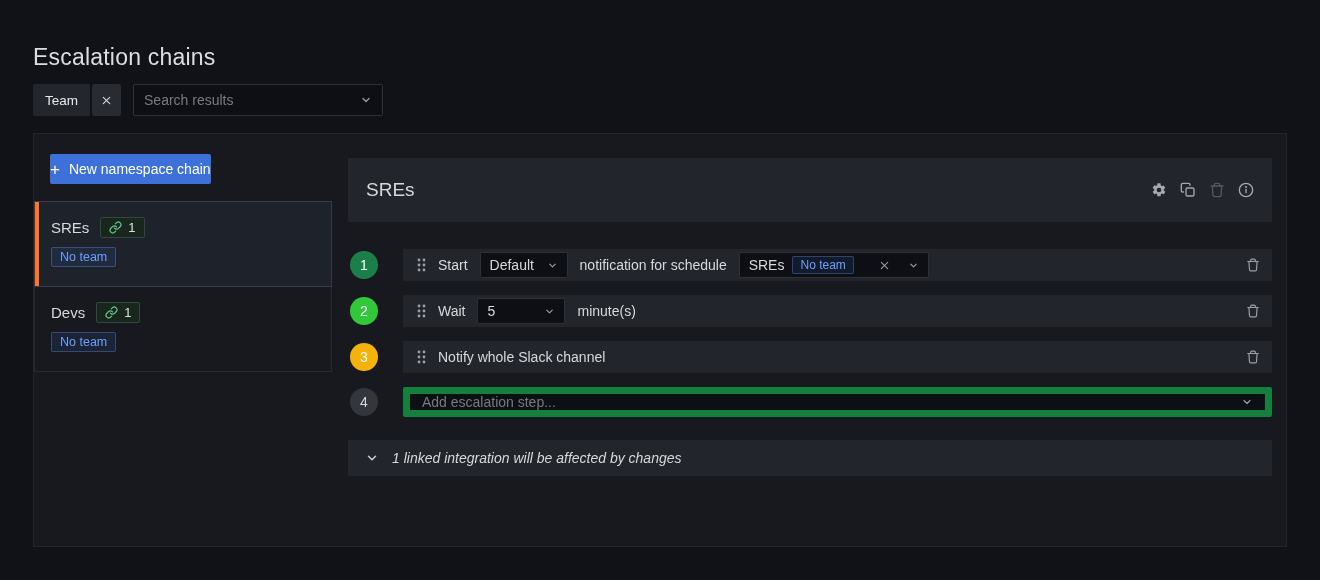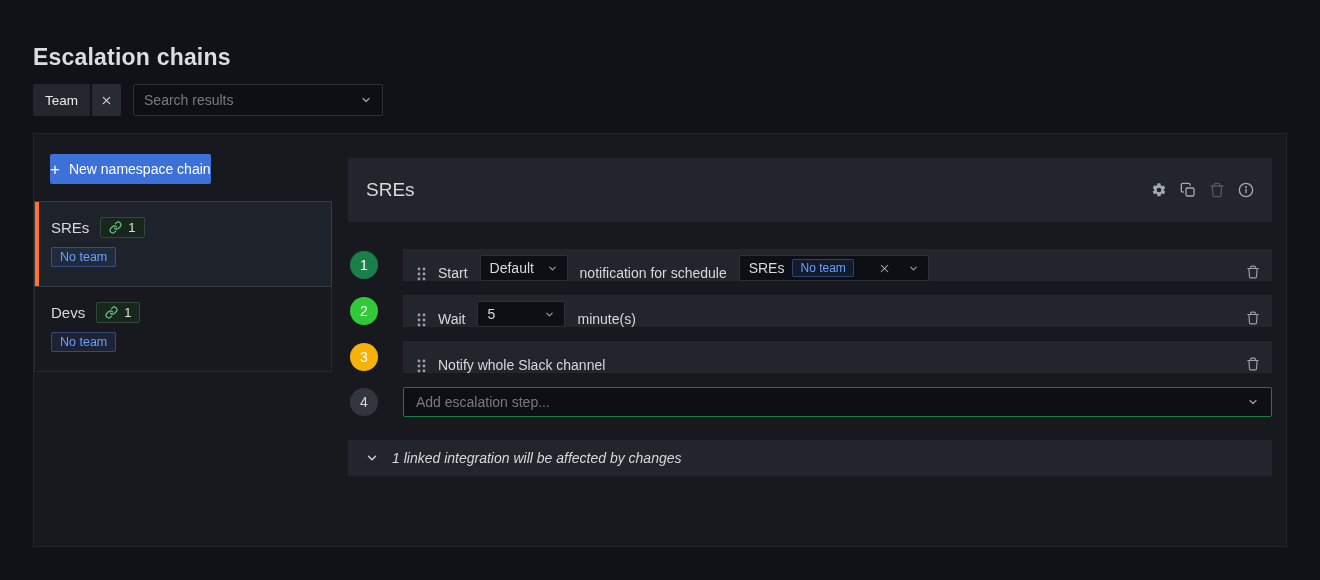--- a/index.html
+++ b/index.html
@@ -8,21 +8,21 @@
     background:#111217;
     font-family:"Liberation Sans", sans-serif;
     color:#d8d9da;
     position:relative;
     overflow:hidden;
   }
   svg { display:block; }
 
   .page-title {
     position:absolute; left:33px; top:44px;
-    font-size:23px; font-weight:700; color:#dcdde0; letter-spacing:.2px;
+    font-size:23px; font-weight:400; color:#dcdde0; letter-spacing:.2px;
   }
 
   
   .filter-bar { position:absolute; left:33px; top:84px; height:32px; display:flex; align-items:stretch; }
   .team-chip {
     background:#24262d; color:#e8e9eb; font-size:13.5px; font-weight:500;
     display:flex; align-items:center; padding:8px 12px; border-radius:2px 0 0 2px;
   }
   .select {
     background:#0d0f14; border:1px solid #2c3137; border-radius:2px;
@@ -86,39 +86,39 @@
   .steps { margin-top:27px; }
   .step-row { display:flex; align-items:center; margin-bottom:14px; }
   .step-num {
     width:28px; height:28px; border-radius:50%; flex:none; margin-left:2px;
     display:flex; align-items:center; justify-content:center;
     font-size:14px; color:#fff;
   }
   .step-num.gray { color:#d8d9da; }
   .row-box {
     margin-left:25px; flex:1; height:32px; background:#22252b;
-    display:flex; align-items:flex-end; gap:12px; padding:0 10px 0 14px;
+    display:flex; align-items:center; gap:12px; padding:0 10px 0 14px;
     font-size:14px; color:#d8d9da;
   }
   .drag-handle { color:#9ba1a8; cursor:grab; display:flex; }
   .inline-select {
     height:26px; background:#0d0f14; border:1px solid #2c3137; border-radius:2px;
     display:flex; align-items:center; padding:0 9px; font-size:14px; cursor:pointer;
   }
   .sel-default { width:88px; }
   .sel-schedule { width:190px; gap:8px; }
   .sel-clear { margin-left:auto; color:#9aa0a8; cursor:pointer; display:flex; }
   .sel-schedule .chev { margin-left:0; padding-left:10px; }
   .sched-badge { margin-top:0; font-size:12px; padding:1px 7px; }
   .trash-btn { margin-left:auto; color:#9ba1a8; background:none; border:none; cursor:pointer; padding:2px; }
 
   .add-row { display:flex; align-items:center; }
   .add-select {
     margin-left:25px; flex:1; height:30px; background:#0d0f14;
-    border:1px solid #15803d; border-radius:2px;
+    border:7px solid #15803d; border-radius:2px;
     display:flex; align-items:center; padding:0 12px; font-size:14px; cursor:pointer;
   }
 
   .footer { margin-top:23px; }
   .footer-head {
     height:36px; background:#22252b; display:flex; align-items:center;
     gap:13px; padding:0 17px; font-size:14px; color:#d8d9da; cursor:pointer;font-style:italic;
   }
   .footer-head .collapse-chev { color:#c9ccd0; display:flex; }
   .footer-body {

